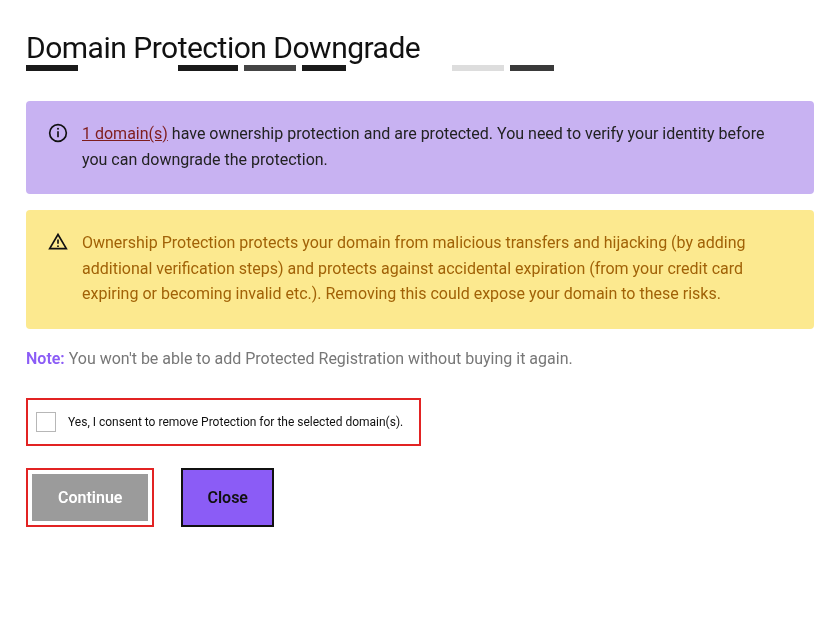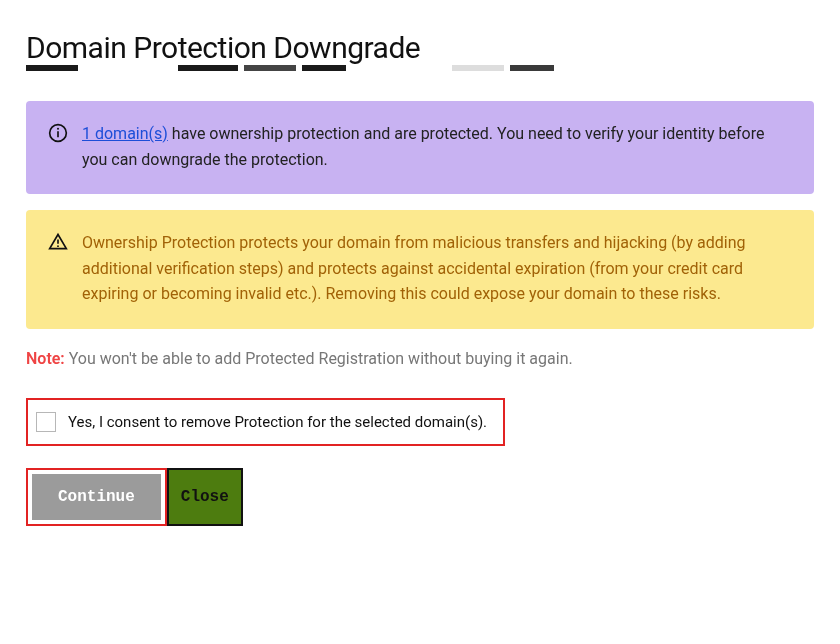--- a/index.html
+++ b/index.html
@@ -53,78 +53,77 @@
       flex: 0 0 auto;
       margin-top: 2px;
     }
     .alert-body {
       font-size: 16px;
       line-height: 1.6;
       color: #a16207;
     }
     .alert-purple .alert-body { color: #222; }
     .alert-link {
-      color: #1d4ed8;
+      color: #7f1d1d;
       text-decoration: underline;
     }
     .note-line {
       margin-top: 20px;
       font-size: 16px;
       color: #777;
     }
     .note-line .note-label {
-      color: #ef4444;
+      color: #8b5cf6;
       font-weight: 600;
     }
     .consent-box {
       border: 2px solid #e22323;
       display: inline-flex;
       align-items: center;
       gap: 12px;
       padding: 12px 16px 12px 8px;
       margin-top: 30px;
     }
     .checkbox {
       width: 20px;
       height: 20px;
       border: 1px solid #b7b7b7;
       background: #fff;
       flex: 0 0 auto;
     }
     .consent-label {
-      font-size: 15px;
+      font-size: 12px;
       color: #111;
     }
     .button-row {
       display: flex;
-      gap: 0;
+      gap: 27px;
       margin-top: 22px;
-      font-family: Liberation Mono, monospace;
     }
     .btn {
       font-size: 16px;
       font-weight: 600;
       padding: 14px 26px;
       border: none;
       cursor: pointer;
       font-family: inherit;
     }
     .btn-continue-wrap {
       border: 2px solid #e22323;
       padding: 4px;
     }
     .btn-continue {
       background: #9b9b9b;
       color: #fff;
     }
     .btn-close {
-      background: #4d7c0f;
+      background: #8b5cf6;
       color: #111;
       border: 2px solid #111;
-      padding: 14px 12px;
+      padding: 14px 24px;
     }
     svg { display: block; }
   </style>
 </head>
 <body>
 
 
 
 <h1 class="title">Domain Protection Downgrade</h1>
 

